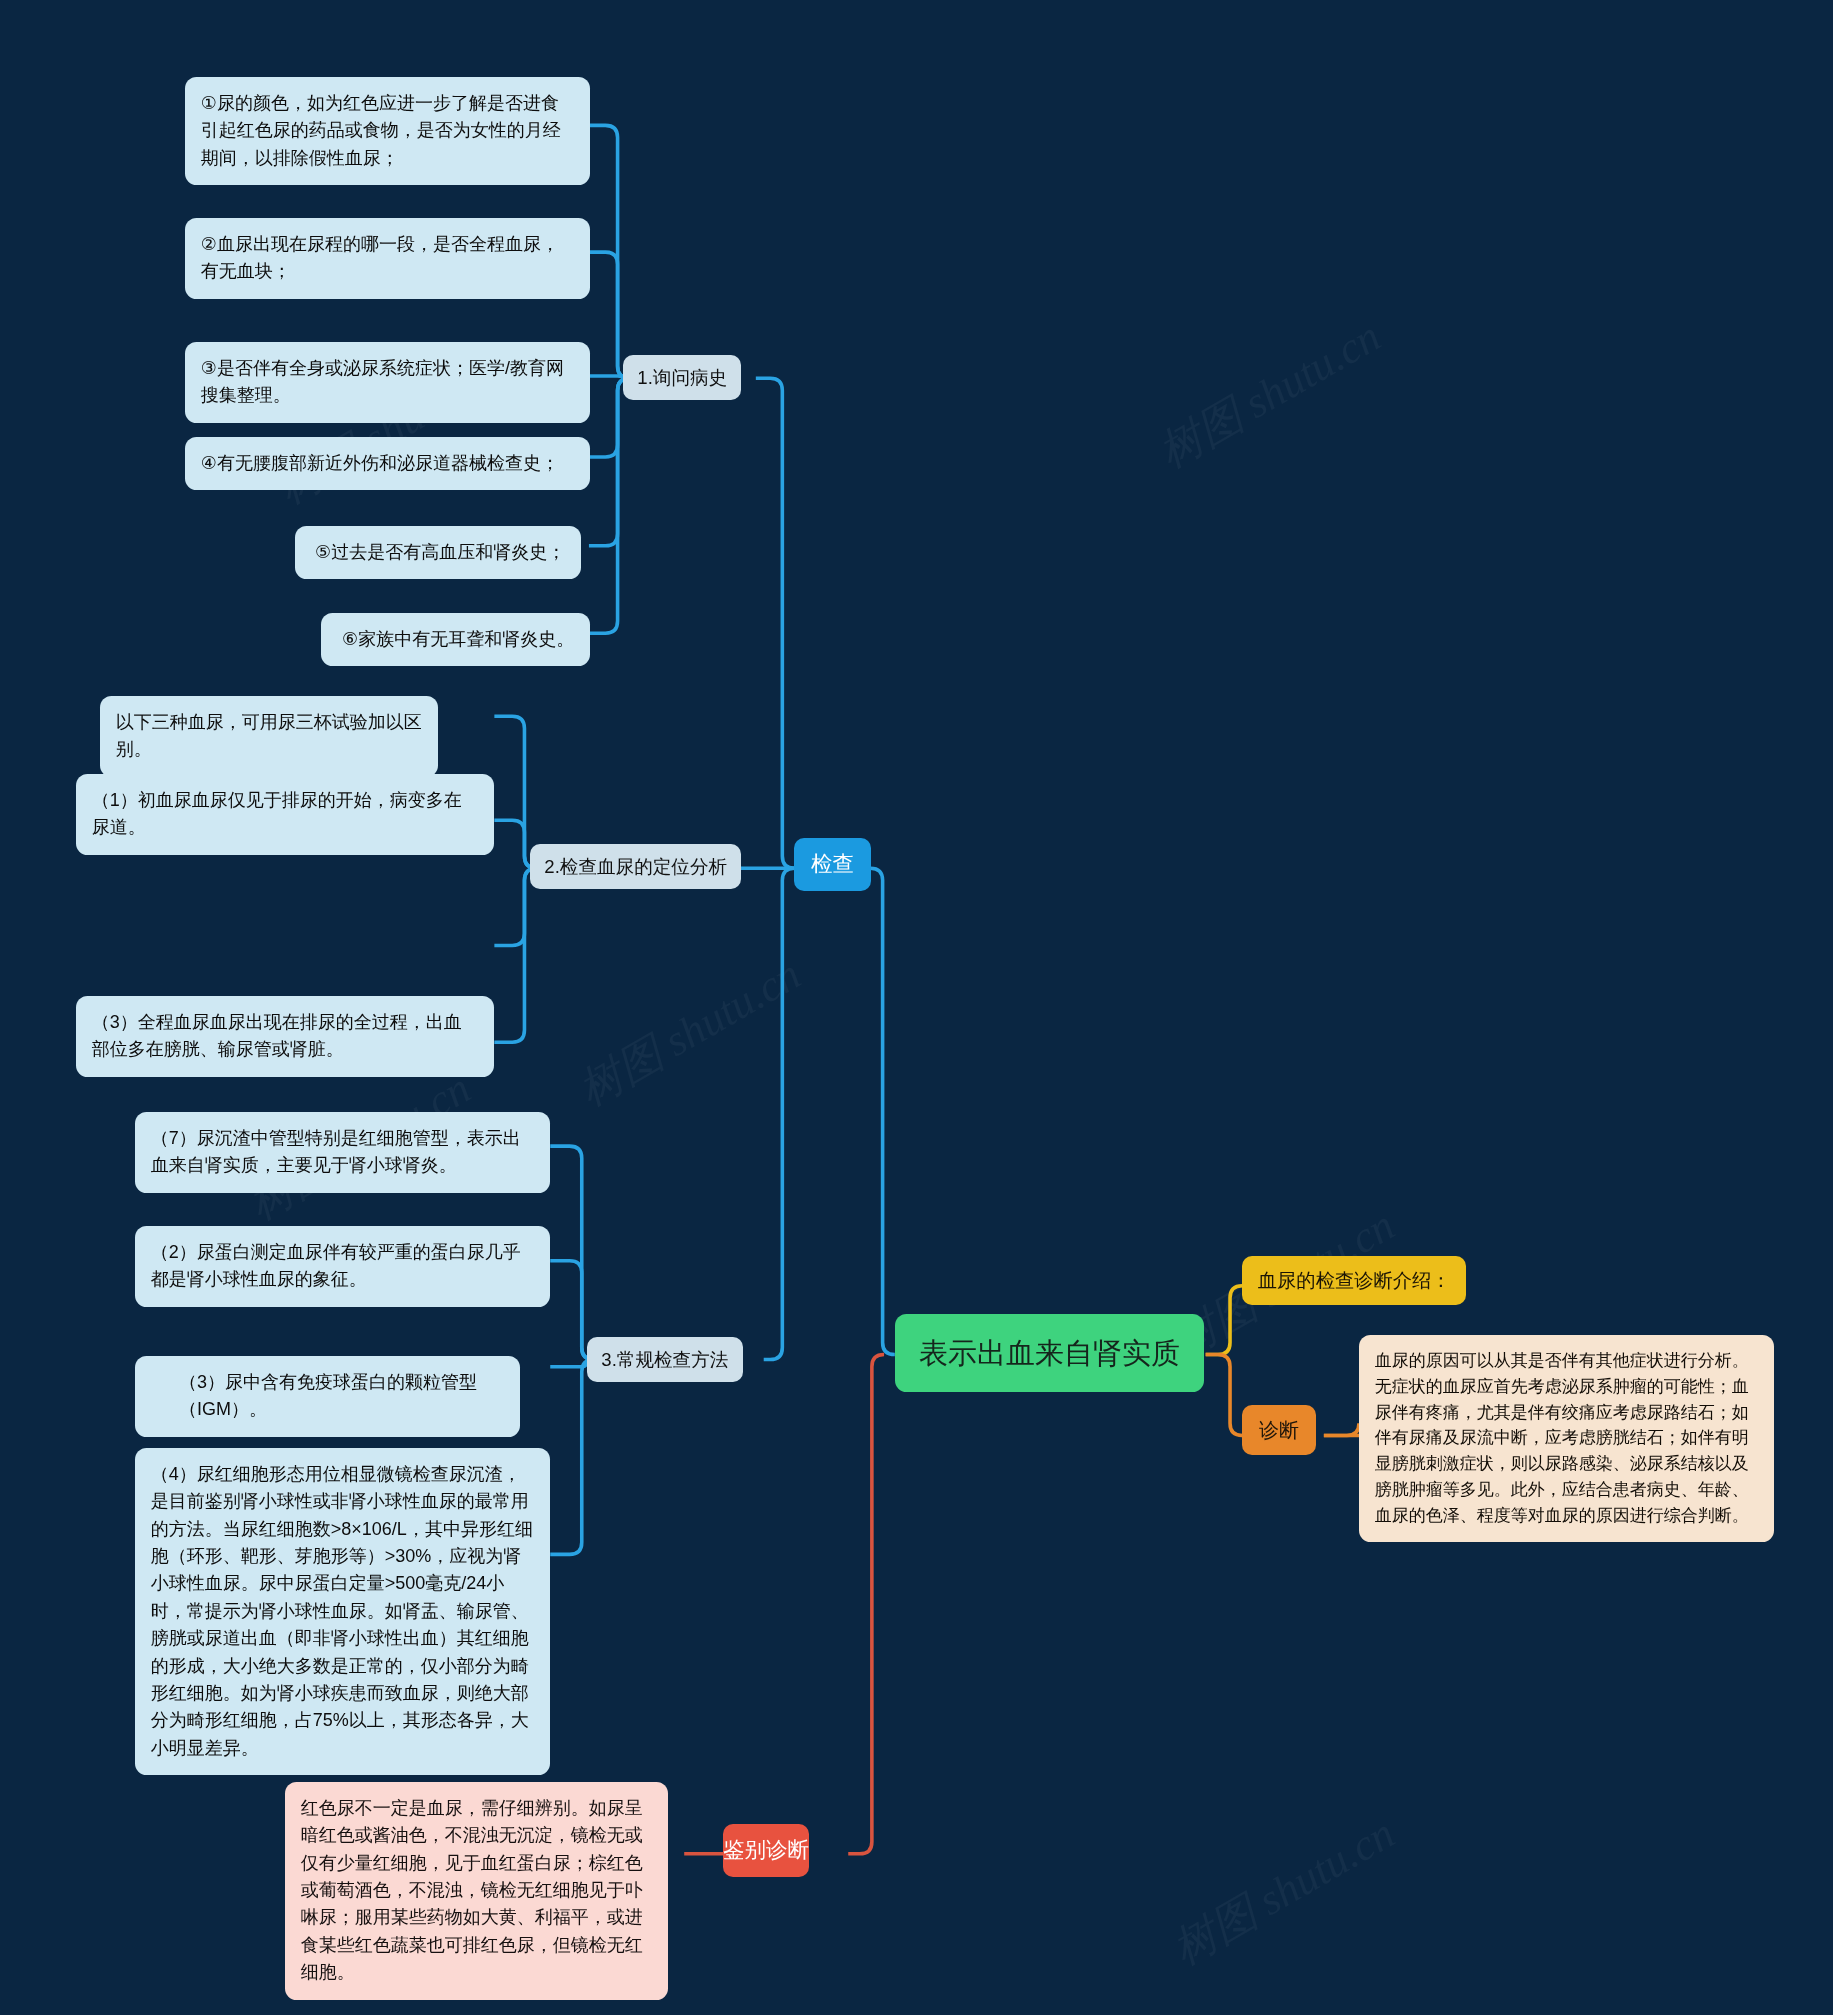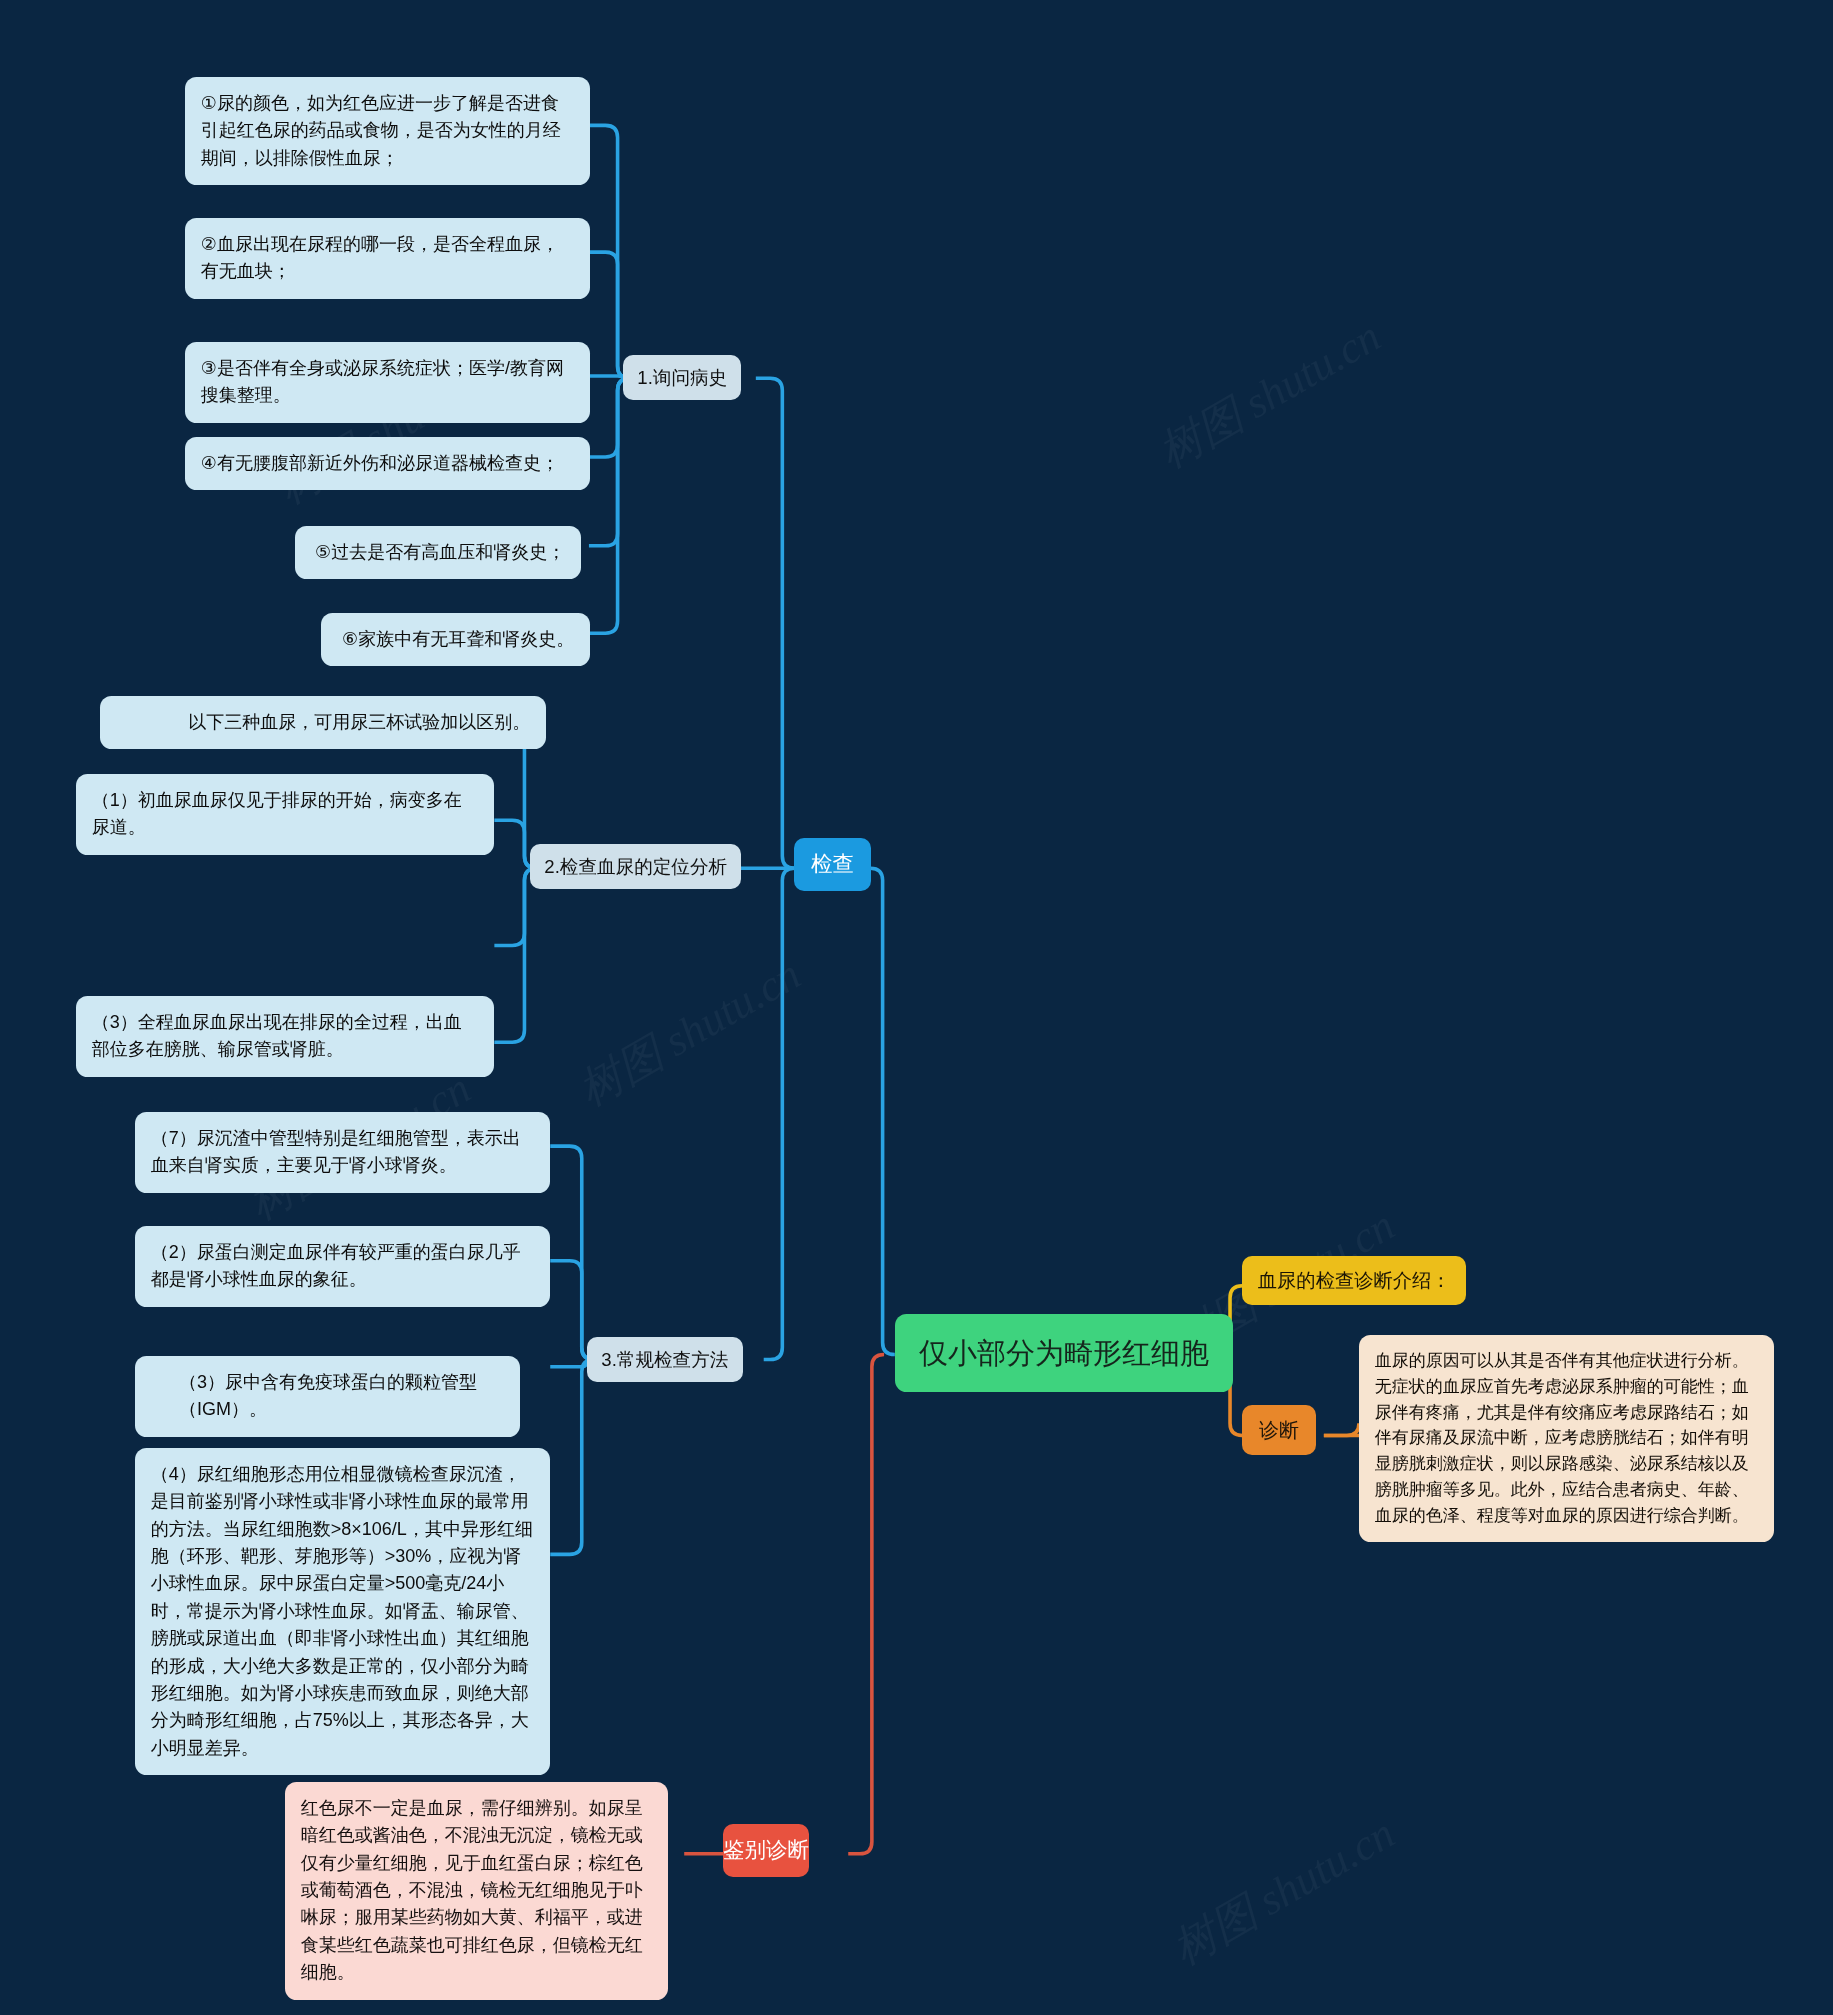--- a/index.html
+++ b/index.html
@@ -109,42 +109,42 @@
   <div class="node leaf" style="left:185px;top:342px;width:405px;">③是否伴有全身或泌尿系统症状；医学/教育网搜集整理。</div>
 
   <div class="node leaf" style="left:185px;top:437px;width:405px;">④有无腰腹部新近外伤和泌尿道器械检查史；</div>
 
   <div class="node leaf" style="left:295px;top:526px;width:286px;text-align:right;">⑤过去是否有高血压和肾炎史；</div>
 
   <div class="node leaf" style="left:321px;top:613px;width:269px;text-align:right;">⑥家族中有无耳聋和肾炎史。</div>
 
   <div class="node sub" style="left:623px;top:355px;">1.询问病史</div>
 
-  <div class="node leaf" style="left:100px;top:696px;width:446px;text-align:right;">以下三种血尿，可用尿三杯试验加以区别。</div>
+  <div class="node leaf" style="left:100px;top:696px;width:338px;">以下三种血尿，可用尿三杯试验加以区别。</div>
 
   <div class="node leaf" style="left:76px;top:774px;width:418px;">（1）初血尿血尿仅见于排尿的开始，病变多在尿道。</div>
 
 
   <div class="node leaf" style="left:76px;top:996px;width:418px;">（3）全程血尿血尿出现在排尿的全过程，出血部位多在膀胱、输尿管或肾脏。</div>
 
   <div class="node sub" style="left:530px;top:844px;">2.检查血尿的定位分析</div>
 
   <div class="node leaf" style="left:135px;top:1112px;width:415px;">（7）尿沉渣中管型特别是红细胞管型，表示出血来自肾实质，主要见于肾小球肾炎。</div>
 
   <div class="node leaf" style="left:135px;top:1226px;width:415px;">（2）尿蛋白测定血尿伴有较严重的蛋白尿几乎都是肾小球性血尿的象征。</div>
 
   <div class="node leaf" style="left:135px;top:1356px;width:385px;padding-left:44px;">（3）尿中含有免疫球蛋白的颗粒管型（IGM）。</div>
 
   <div class="node leaf" style="left:135px;top:1448px;width:415px;">（4）尿红细胞形态用位相显微镜检查尿沉渣，是目前鉴别肾小球性或非肾小球性血尿的最常用的方法。当尿红细胞数&gt;8×106/L，其中异形红细胞（环形、靶形、芽胞形等）&gt;30%，应视为肾小球性血尿。尿中尿蛋白定量&gt;500毫克/24小时，常提示为肾小球性血尿。如肾盂、输尿管、膀胱或尿道出血（即非肾小球性出血）其红细胞的形成，大小绝大多数是正常的，仅小部分为畸形红细胞。如为肾小球疾患而致血尿，则绝大部分为畸形红细胞，占75%以上，其形态各异，大小明显差异。</div>
 
   <div class="node sub" style="left:587px;top:1337px;">3.常规检查方法</div>
 
   <div class="node main-blue" style="left:794px;top:838px;">检查</div>
 
-  <div class="node root" style="left:895px;top:1314px;">仅小部分为畸形红细胞</div>
+  <div class="node root" style="left:895px;top:1314px;">表示出血来自肾实质</div>
 
   <div class="node pink" style="left:285px;top:1782px;width:383px;">红色尿不一定是血尿，需仔细辨别。如尿呈暗红色或酱油色，不混浊无沉淀，镜检无或仅有少量红细胞，见于血红蛋白尿；棕红色或葡萄酒色，不混浊，镜检无红细胞见于卟啉尿；服用某些药物如大黄、利福平，或进食某些红色蔬菜也可排红色尿，但镜检无红细胞。</div>
 
   <div class="node red" style="left:723px;top:1824px;">鉴别诊断</div>
 
   <div class="node yellow" style="left:1242px;top:1256px;">血尿的检查诊断介绍：</div>
 
   <div class="node orange" style="left:1242px;top:1405px;">诊断</div>
 
   <div class="node beige" style="left:1359px;top:1335px;width:415px;">血尿的原因可以从其是否伴有其他症状进行分析。无症状的血尿应首先考虑泌尿系肿瘤的可能性；血尿伴有疼痛，尤其是伴有绞痛应考虑尿路结石；如伴有尿痛及尿流中断，应考虑膀胱结石；如伴有明显膀胱刺激症状，则以尿路感染、泌尿系结核以及膀胱肿瘤等多见。此外，应结合患者病史、年龄、血尿的色泽、程度等对血尿的原因进行综合判断。</div>

